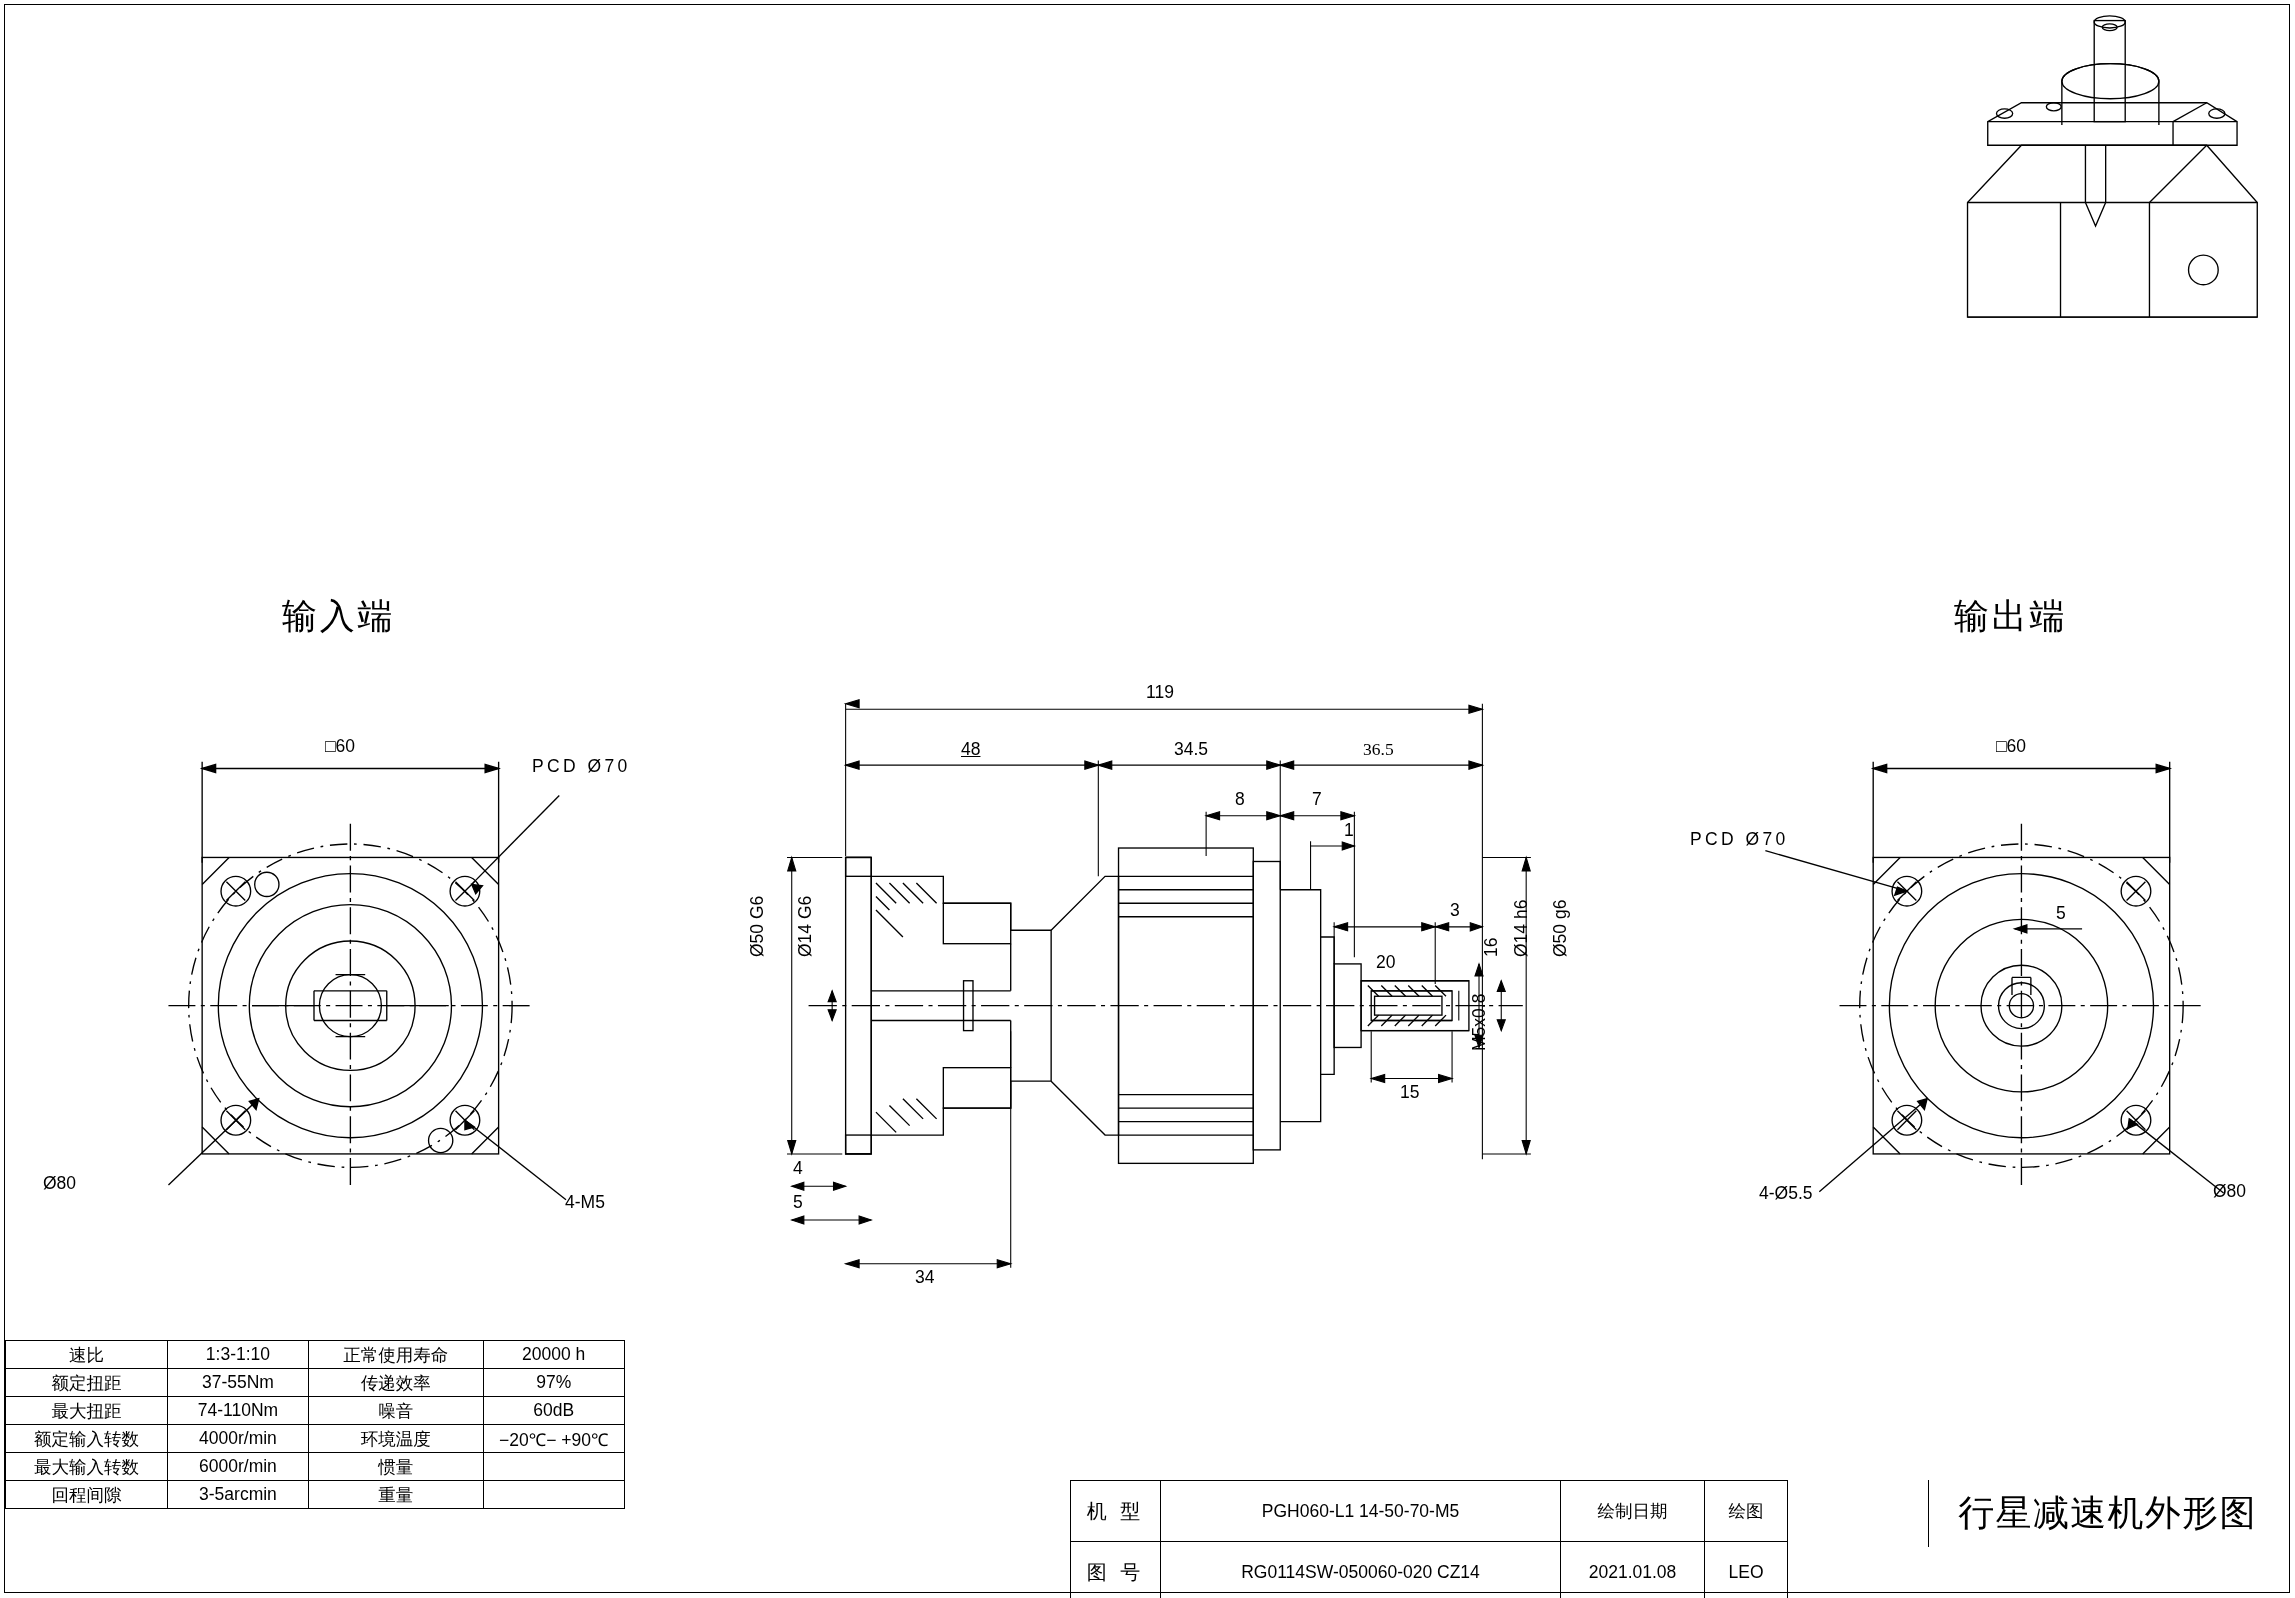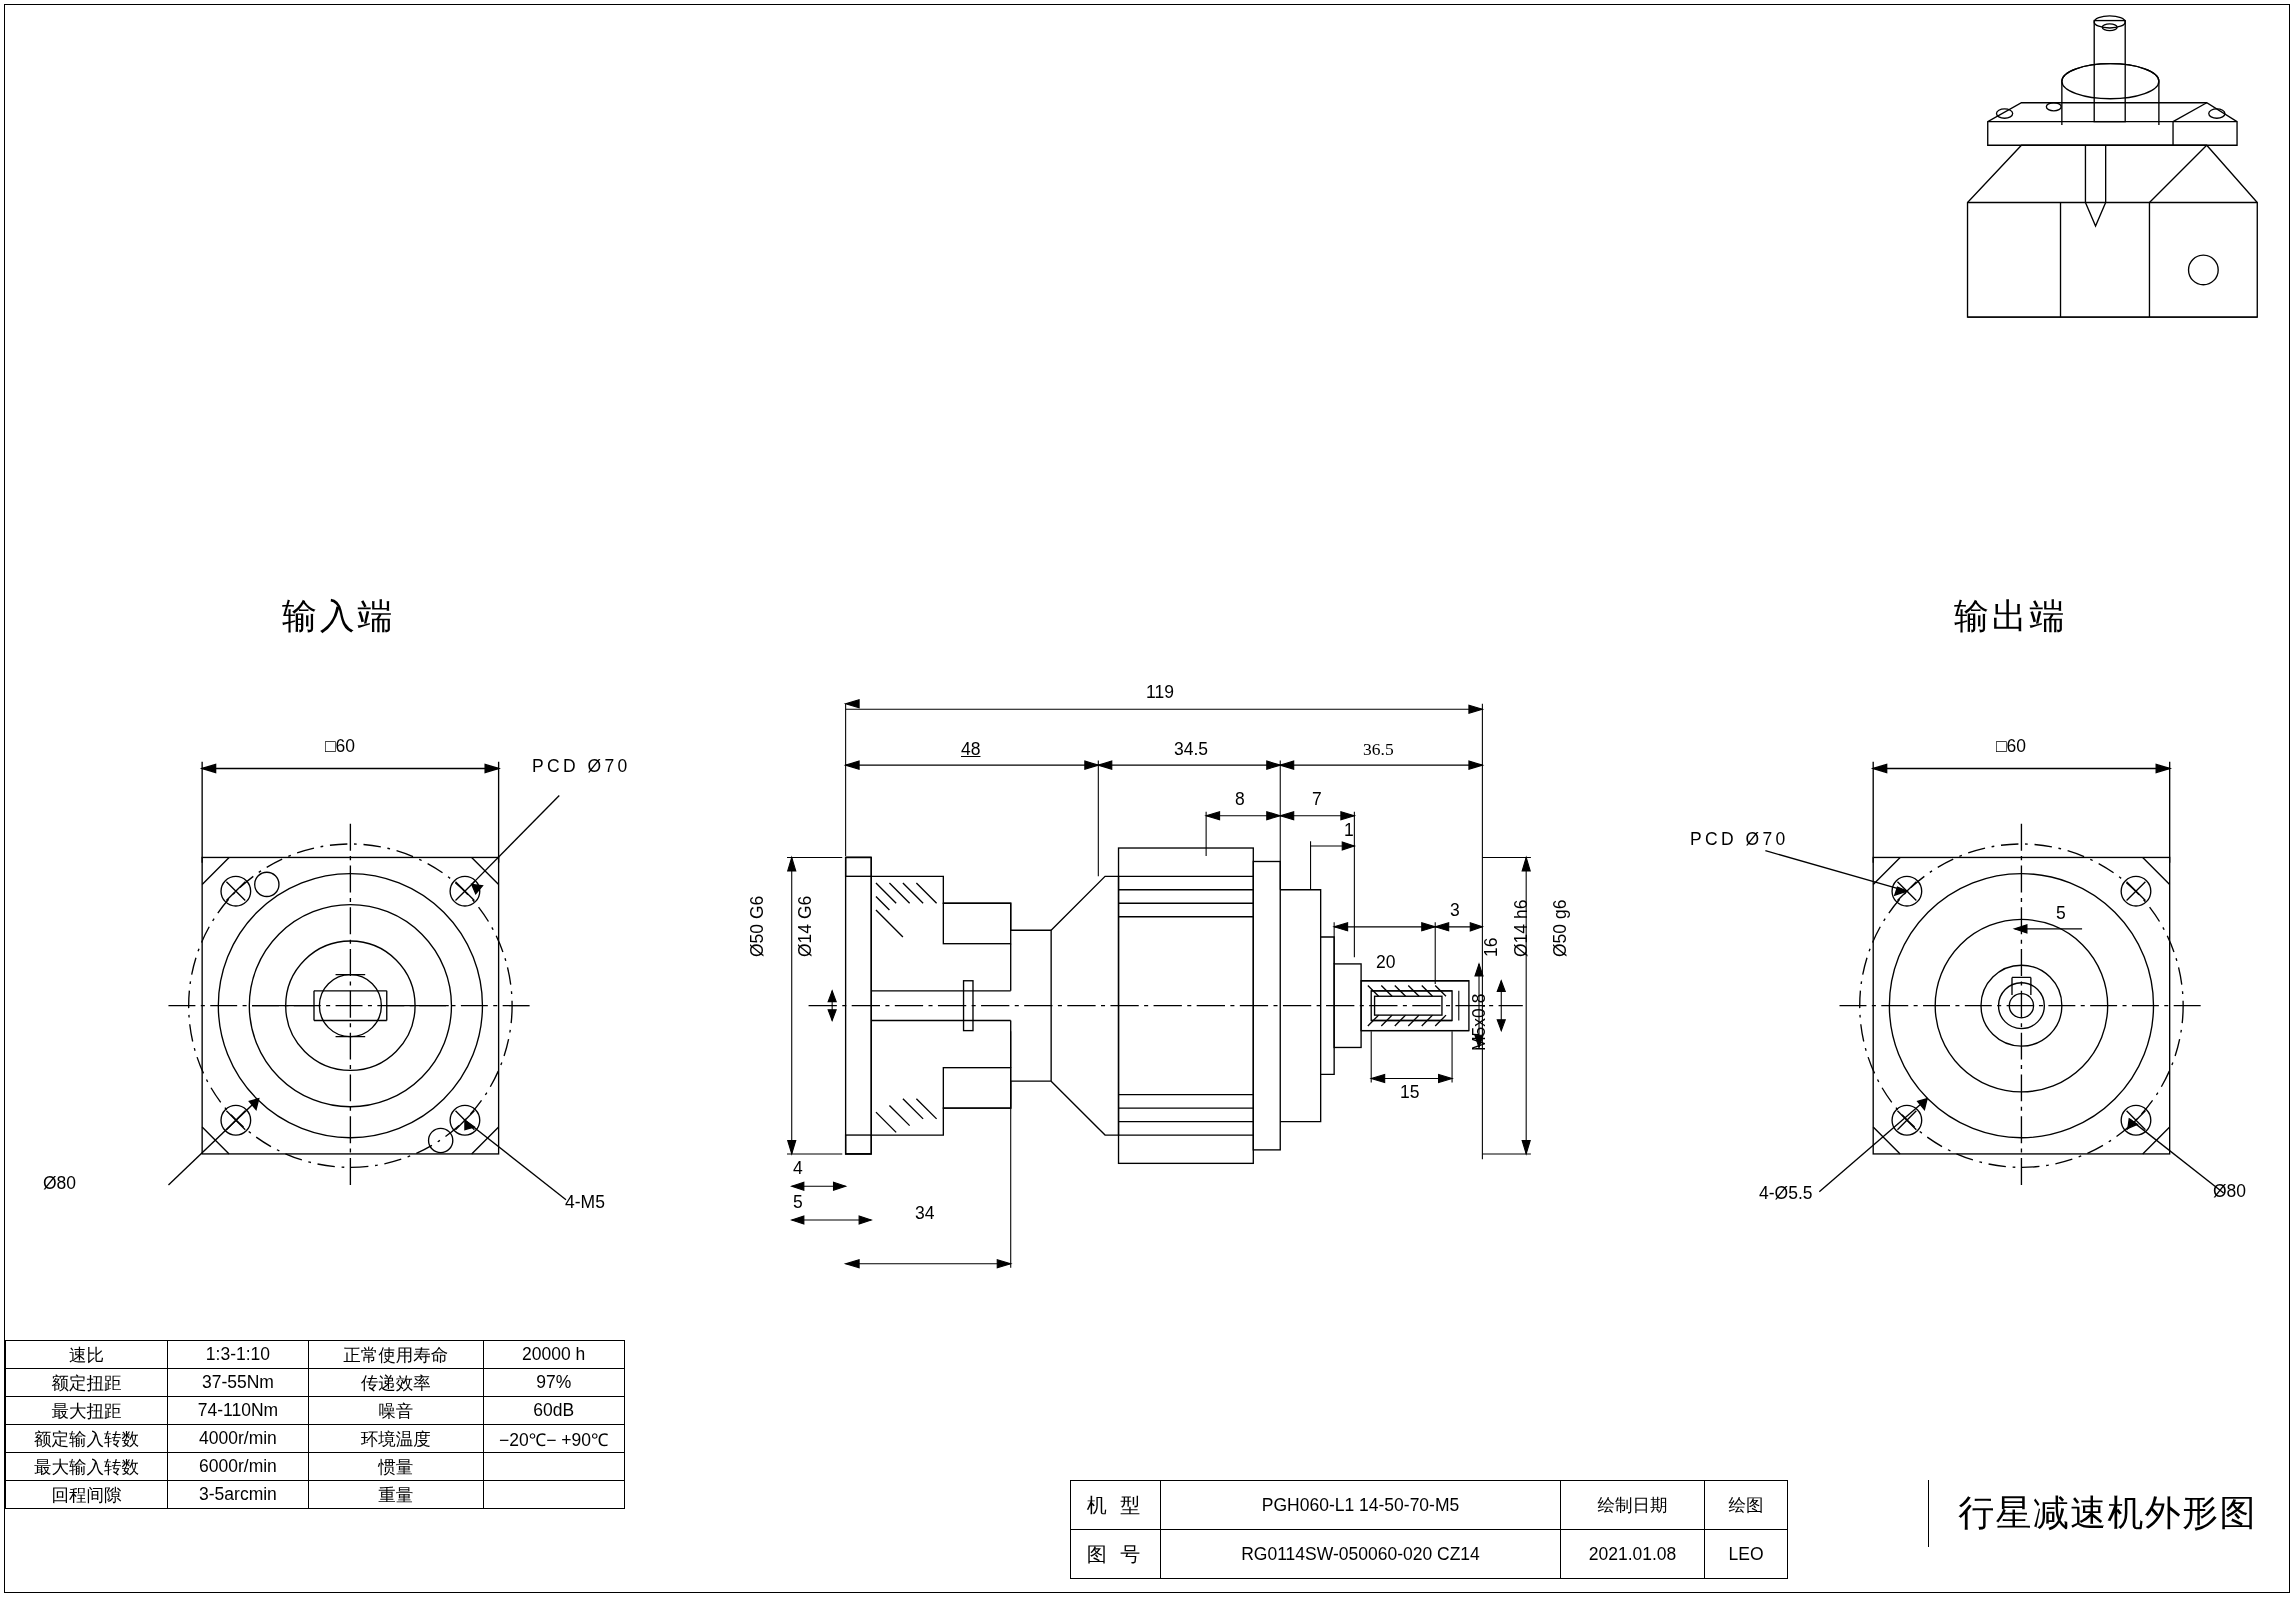--- a/index.html
+++ b/index.html
@@ -11,21 +11,21 @@
   .v{width:0.7px;}
   
   .spec-table{position:absolute;left:5.4px;top:1340px;border-collapse:collapse;font-size:17.5px;}
   .spec-table td{border:0.7px solid #000;height:27px;text-align:center;padding:0 2.7px;margin-top:12px;}
   .spec-table td.k{width:155px;}
   .spec-table td.v{width:135px;}
   .spec-table td.k2{width:168px;}
   .spec-table td.v2{width:135px;}
   
   .title-block{position:absolute;left:1070px;top:1480px;border-collapse:collapse;font-size:17.5px;}
-  .title-block td{border:0.7px solid #000;height:32px;text-align:center;padding:8px 4px;}
+  .title-block td{border:0.7px solid #000;height:32px;text-align:center;padding:14px 4px;}
   .tb-a{width:81px;font-size:20px;letter-spacing:4px;}
   .tb-b{width:391px;}
   .tb-c{width:135px;}
   .tb-d{width:74px;}
   .title-main{position:absolute;left:1928px;top:1480px;width:357px;height:67px;
     display:flex;align-items:center;justify-content:center;font-size:36px;letter-spacing:1.3px;border-left:0.7px solid #000;}
   svg{position:absolute;left:0;top:0;width:2295px;height:1599px;pointer-events:none;}
 </style>
 </head>
 <body>
@@ -292,21 +292,21 @@
 <div class="lbl dim" style="left:1174px;top:739px;">34.5</div>
 <div class="lbl dim" style="left:1363px;top:739px;font-family:Liberation Serif, serif;">36.5</div>
 <div class="lbl dim" style="left:1235px;top:789px;">8</div>
 <div class="lbl dim" style="left:1312px;top:789px;">7</div>
 <div class="lbl dim" style="left:1344px;top:820px;">1</div>
 <div class="lbl dim" style="left:1376px;top:952px;">20</div>
 <div class="lbl dim" style="left:1450px;top:900px;">3</div>
 <div class="lbl dim" style="left:1400px;top:1082px;">15</div>
 <div class="lbl dim" style="left:793px;top:1158px;">4</div>
 <div class="lbl dim" style="left:793px;top:1192px;">5</div>
-<div class="lbl dim" style="left:915px;top:1203px;">34</div>
+<div class="lbl dim" style="left:915px;top:1267px;">34</div>
 
 <div class="lbl dim" style="left:747px;top:957px;transform:rotate(-90deg);transform-origin:left top;">Ø50 G6</div>
 <div class="lbl dim" style="left:795px;top:957px;transform:rotate(-90deg);transform-origin:left top;">Ø14 G6</div>
 <div class="lbl dim" style="left:1550px;top:957px;transform:rotate(-90deg);transform-origin:left top;">Ø50 g6</div>
 <div class="lbl dim" style="left:1511px;top:957px;transform:rotate(-90deg);transform-origin:left top;">Ø14 h6</div>
 <div class="lbl dim" style="left:1469px;top:1051px;transform:rotate(-90deg);transform-origin:left top;">M5x0.8</div>
 <div class="lbl dim" style="left:1481px;top:957px;transform:rotate(-90deg);transform-origin:left top;">16</div>
 
 <div class="lbl dim" style="left:1996px;top:736px;">□60</div>
 <div class="lbl dim" style="left:1690px;top:829px;letter-spacing:3.4px;">PCD Ø70</div>

